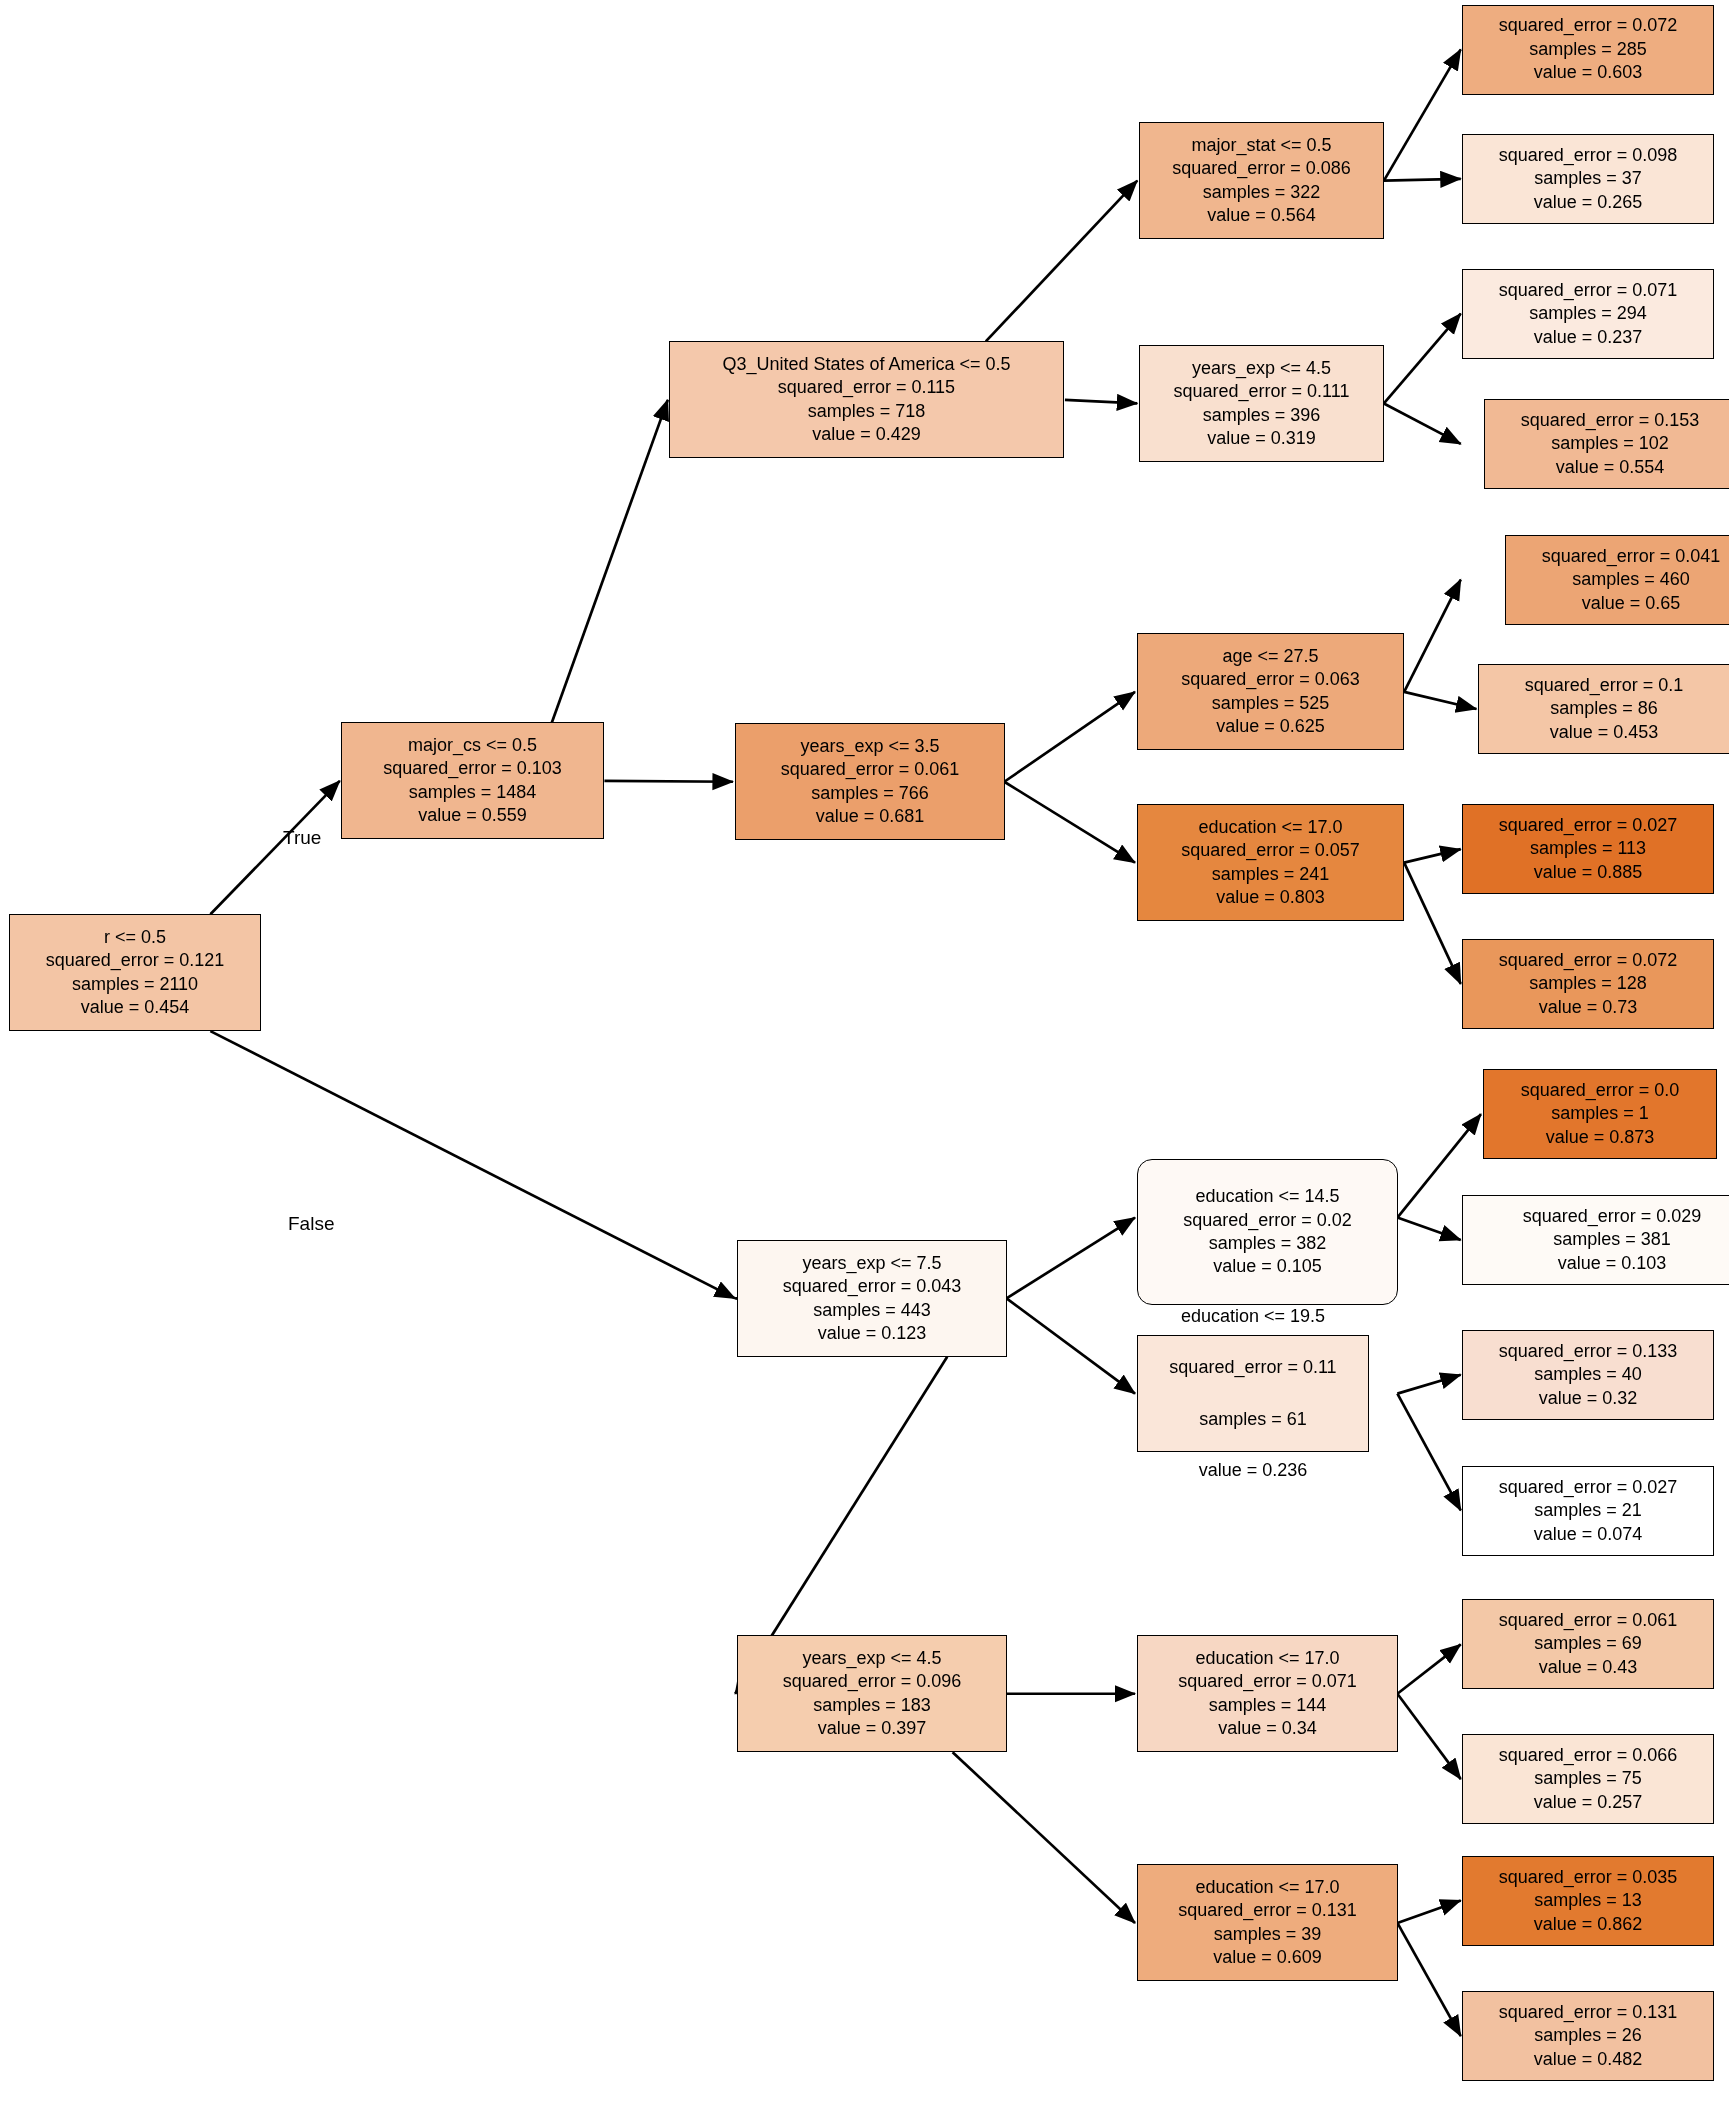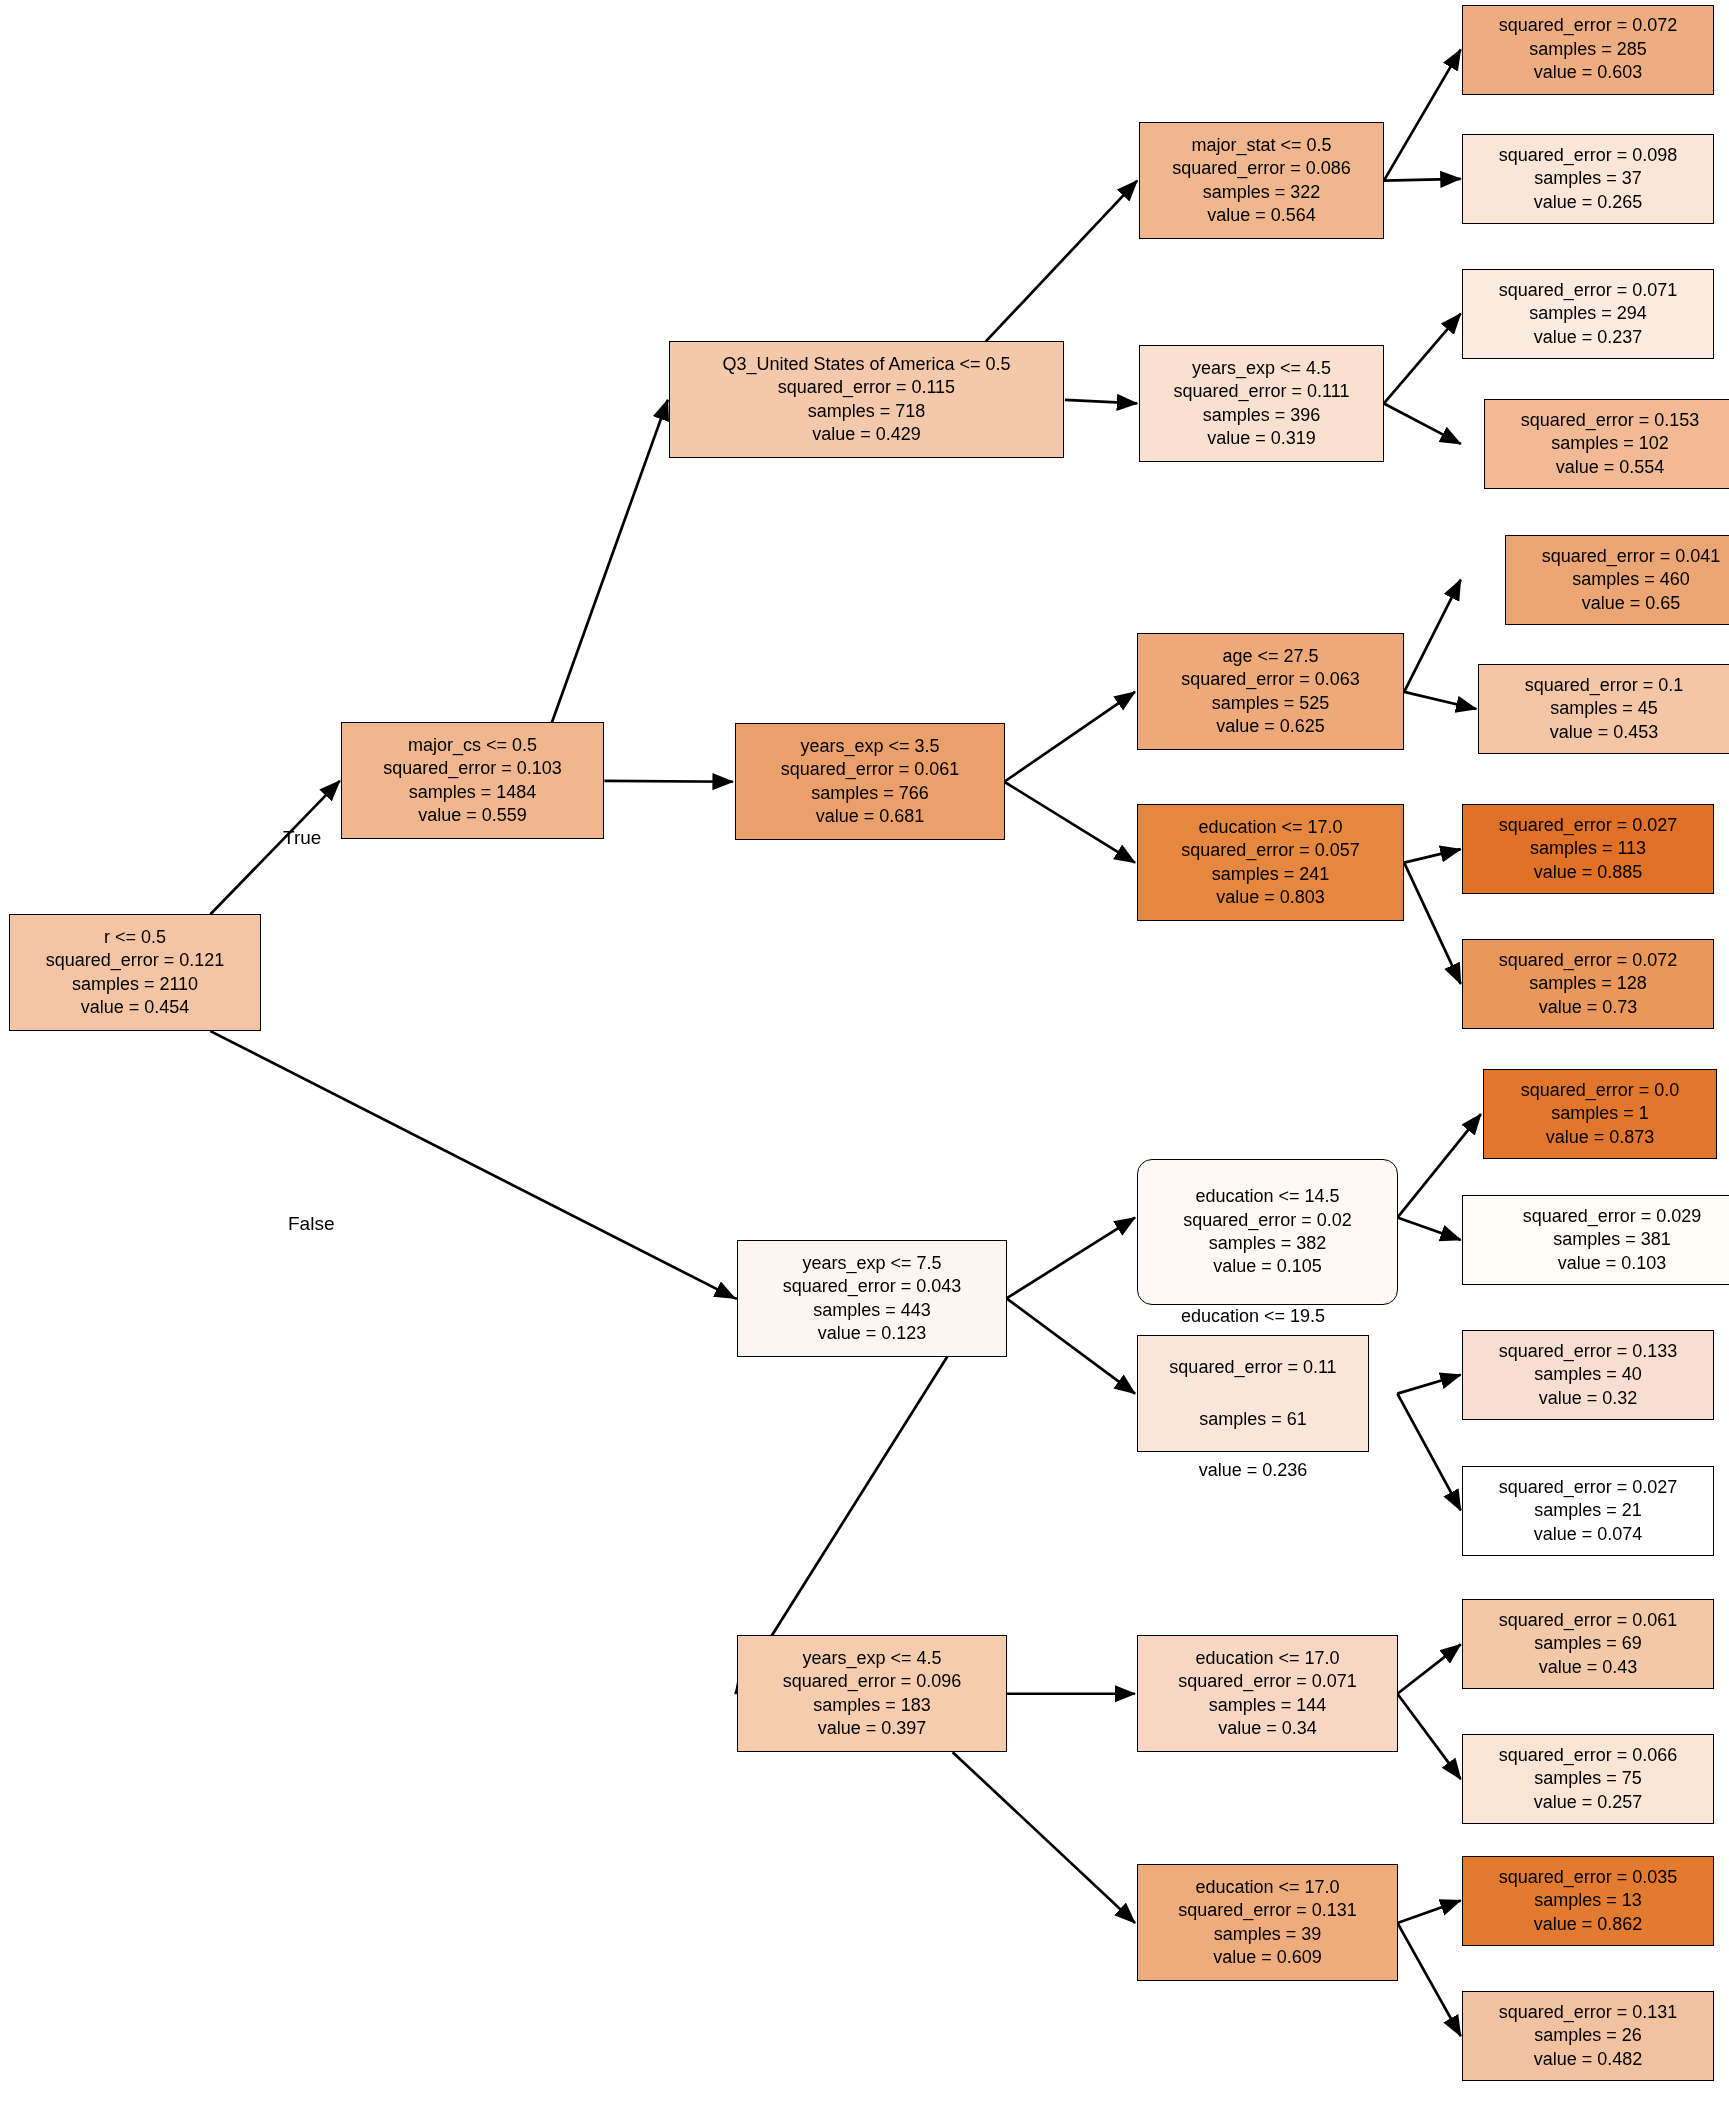--- a/index.html
+++ b/index.html
@@ -141,21 +141,21 @@
         <span class="ln">samples = 525</span>
         <span class="ln">value = 0.625</span>
       </div>
       <div class="node" style="left: 1462px; top: 535px; width: 252px; height: 90px; background: rgb(236, 165, 116); margin-left: 43px;">
         <span class="ln">squared_error = 0.041</span>
         <span class="ln">samples = 460</span>
         <span class="ln">value = 0.65</span>
       </div>
       <div class="node" style="left: 1478px; top: 664px; width: 252px; height: 90px; background: rgb(244, 198, 166);">
         <span class="ln">squared_error = 0.1</span>
-        <span class="ln">samples = 45</span>
+        <span class="ln">samples = 86</span>
         <span class="ln">value = 0.453</span>
       </div>
       <div class="node" style="left: 1137px; top: 804px; width: 267px; height: 117px; background: rgb(229, 135, 63);">
         <span class="ln">education &lt;= 17.0</span>
         <span class="ln">squared_error = 0.057</span>
         <span class="ln">samples = 241</span>
         <span class="ln">value = 0.803</span>
       </div>
       <div class="node" style="left: 1462px; top: 804px; width: 252px; height: 90px; background: rgb(224, 113, 38);">
         <span class="ln">squared_error = 0.027</span>

